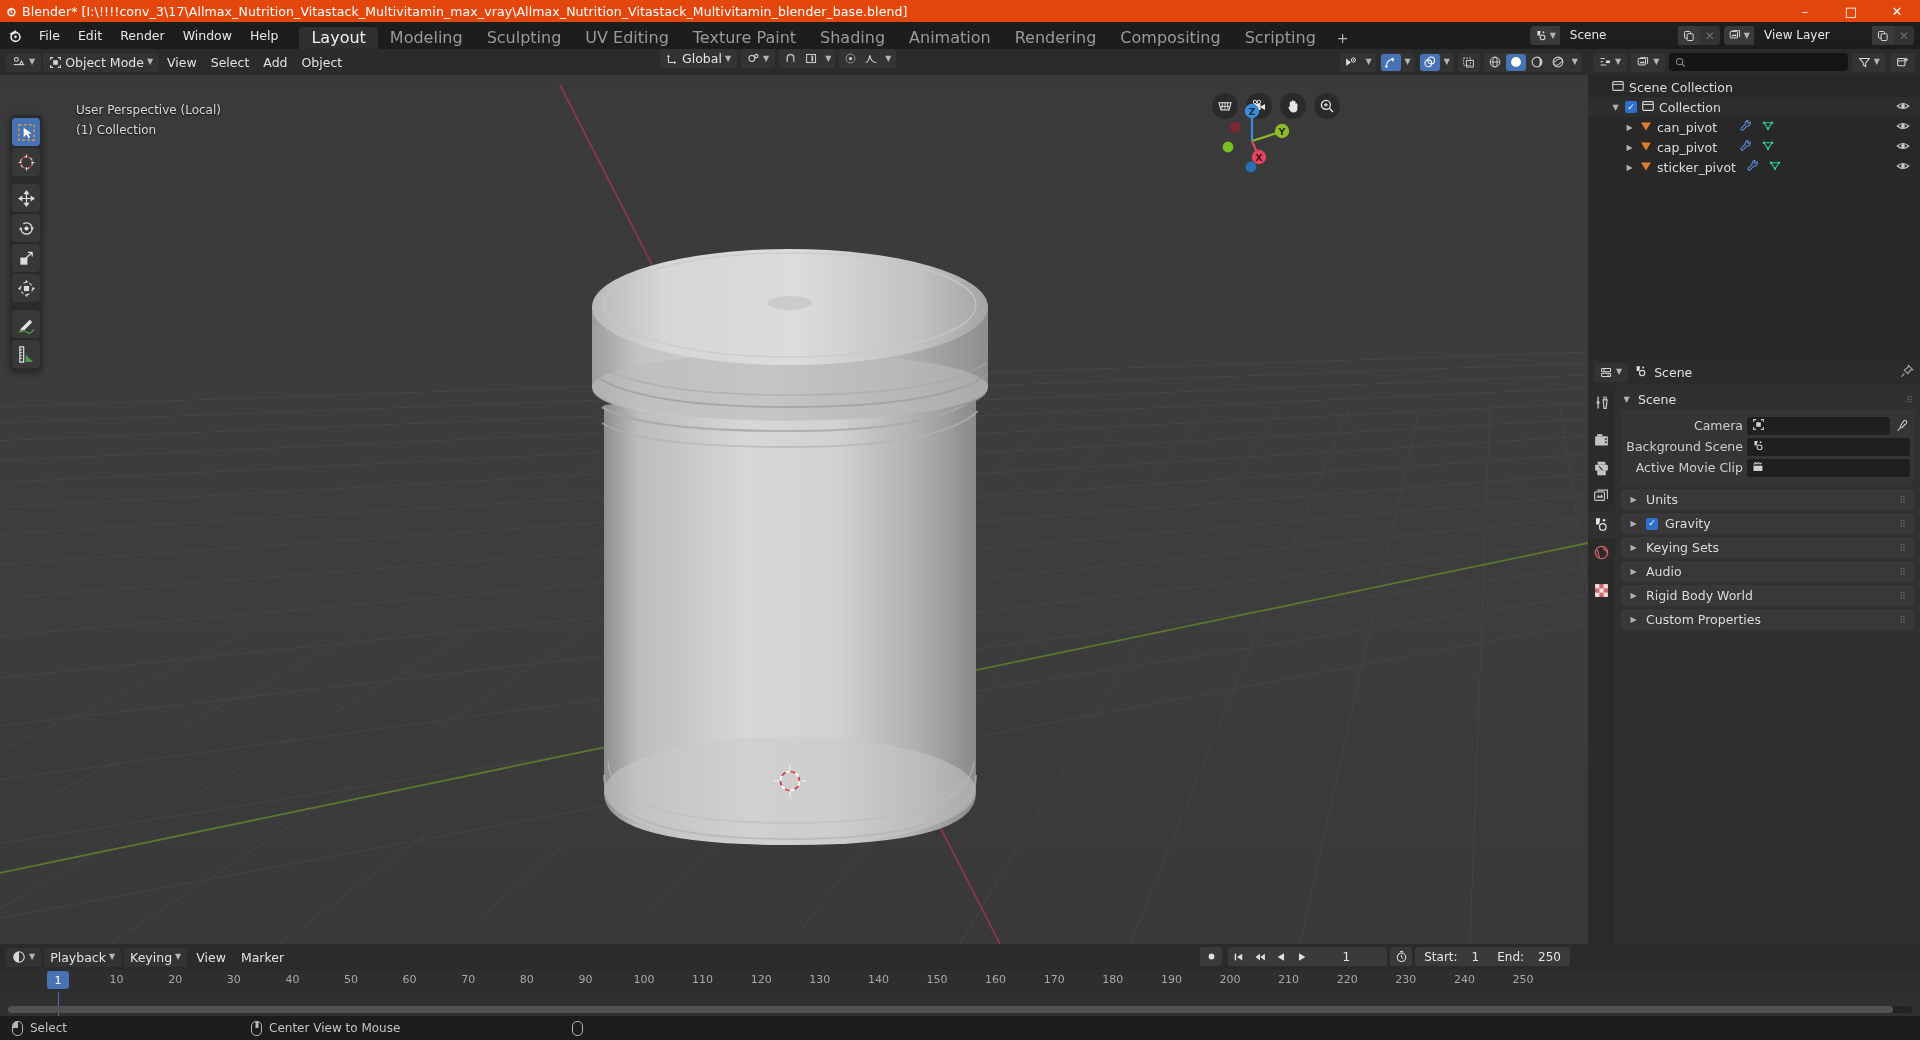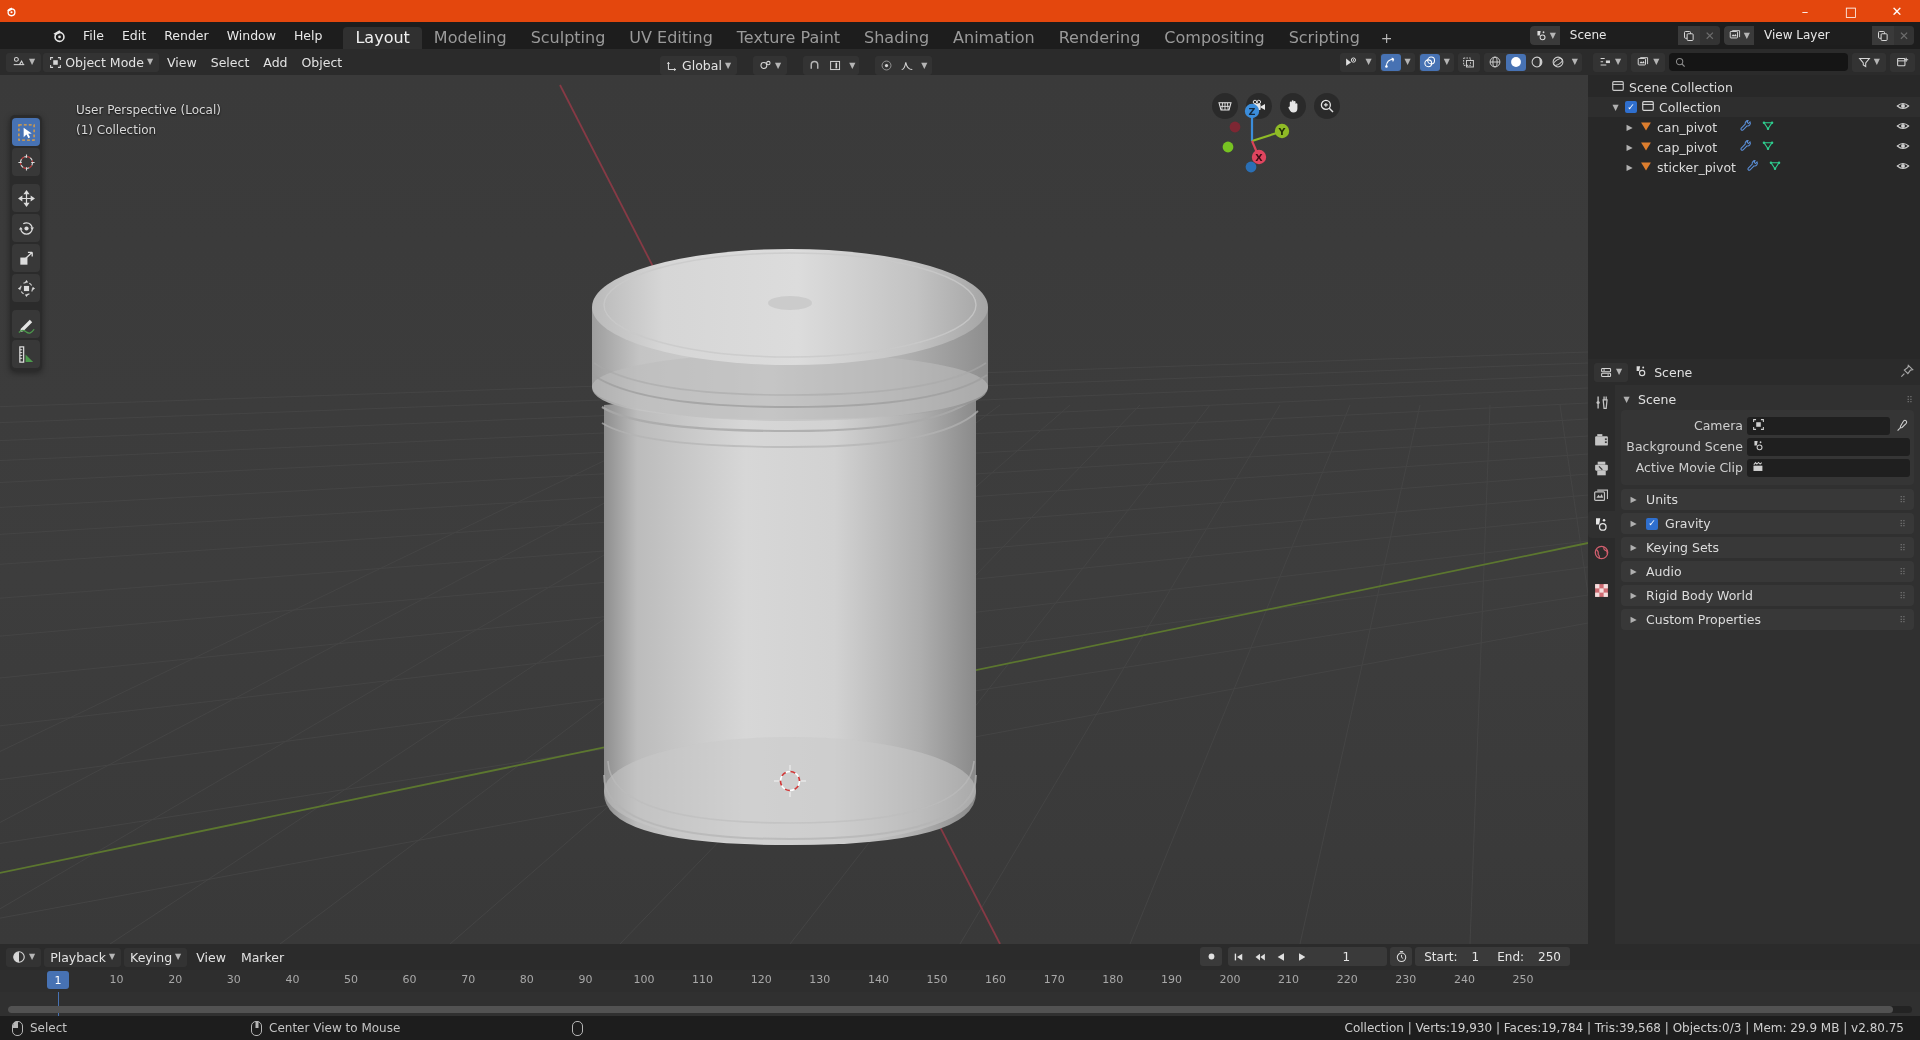--- a/index.html
+++ b/index.html
@@ -25,21 +25,20 @@
   .titlebar .tb-title { font-size: 12.5px; letter-spacing: 0.1px; white-space: nowrap; }
   .tb-buttons { margin-left: auto; display: flex; height: 22px; }
   .tb-btn { width: 46px; height: 22px; display: flex; align-items: center; justify-content: center; font-size: 13px; color: #fff; }
 
   
   .topbar {
     position: absolute; top: 22px; left: 0; width: 1920px; height: 27px;
     background: #1d1d1d;
     display: flex; align-items: center;
     font-size: 12.5px;
-    padding-left: 44px;
   }
   .blender-logo { width: 30px; display: flex; align-items: center; justify-content: center; }
   .menu-item {
     padding: 3px 9px; color: #e8e8e8; border-radius: 3px; white-space: nowrap;
   }
   .ws-tabs { display: flex; align-items: flex-end; height: 27px; margin-left: 12px; }
   .ws-tab {
     padding: 0 12px; height: 22px; line-height: 22px;
     color: #9a9a9a; font-size: 16px; white-space: nowrap;
     border-radius: 4px 4px 0 0;
@@ -62,21 +61,21 @@
     position: absolute; top: 0; left: 0; width: 1588px; height: 26px;
     background: #2b2b2b; display: flex; align-items: center; padding: 0 6px;
     font-size: 12.5px; gap: 2px;
   }
   .vp-btn { display: flex; align-items: center; gap: 3px; height: 19px; padding: 0 6px; background: #333333; border-radius: 3px; color: #e2e2e2; white-space: nowrap; }
   .vp-btn.flat { background: transparent; }
   .vp-group { display: flex; align-items: center; gap: 1px; background: #333333; border-radius: 3px; height: 19px; padding: 0 1px; }
   .vp-seg { height: 17px; min-width: 20px; display: flex; align-items: center; justify-content: center; border-radius: 3px; }
   .vp-seg.on { background: #4772b3; }
   .chev { font-size: 8px; color: #b5b5b5; line-height: 1; }
-  .vp-center { position: absolute; left: 660px; top: 0; height: 26px; display: flex; align-items: flex-end; gap: 16px; }
+  .vp-center { position: absolute; left: 660px; top: 0; height: 26px; display: flex; align-items: flex-start; gap: 4px; }
   .vp-right { position: absolute; right: 6px; top: 0; height: 26px; display: flex; align-items: center; gap: 4px; }
 
   .vp-canvas { position: absolute; top: 26px; left: 0; width: 1588px; height: 933px; overflow: hidden; }
   .vp-overlay-text {
     position: absolute; left: 76px; top: 25px; font-size: 12px; color: #d8d8d8;
     text-shadow: 0 1px 2px rgba(0,0,0,.8); line-height: 20px; pointer-events: none;
   }
 
   
   .left-tools {
@@ -176,20 +175,21 @@
 <div id="app">
 
   <div class="titlebar">
     <span class="tb-icon">
       <svg width="13" height="13" viewBox="0 0 16 16">
           <circle cx="8" cy="9" r="4.2" fill="none" stroke="#fff" stroke-width="1.6"></circle>
           <circle cx="8" cy="9" r="1.3" fill="#fff"></circle>
           <path d="M2.5 6.5 L8 3.2 L9.4 5.4 L4.6 8" fill="#fff"></path>
         </svg>
     </span>
+    <span class="tb-title">Blender* [I:\!!!!conv_3\17\Allmax_Nutrition_Vitastack_Multivitamin_max_vray\Allmax_Nutrition_Vitastack_Multivitamin_blender_base.blend]</span>
     <div class="tb-buttons">
       <div class="tb-btn">–</div>
       <div class="tb-btn">□</div>
       <div class="tb-btn close">✕</div>
     </div>
   </div>
 
   <div class="topbar">
     <span class="blender-logo">
       <svg width="17" height="17" viewBox="0 0 16 16">
@@ -1091,16 +1091,15 @@
       <span class="mouse-ico lmb"></span>
       <span>Select</span>
     </div>
     <div class="sb-item" style="margin-left:160px">
       <span class="mouse-ico mmb"></span>
       <span>Center View to Mouse</span>
     </div>
     <div class="sb-item" style="margin-left:148px">
       <span class="mouse-ico"></span>
     </div>
-    <div class="sb-right">Collection | Verts:19,930 | Faces:19,784 | Tris:39,568 | Objects:0/3 | Mem: 29.9 MB | v2.80.75</div>
   </div>
 
 </div>
 
 </body></html>

